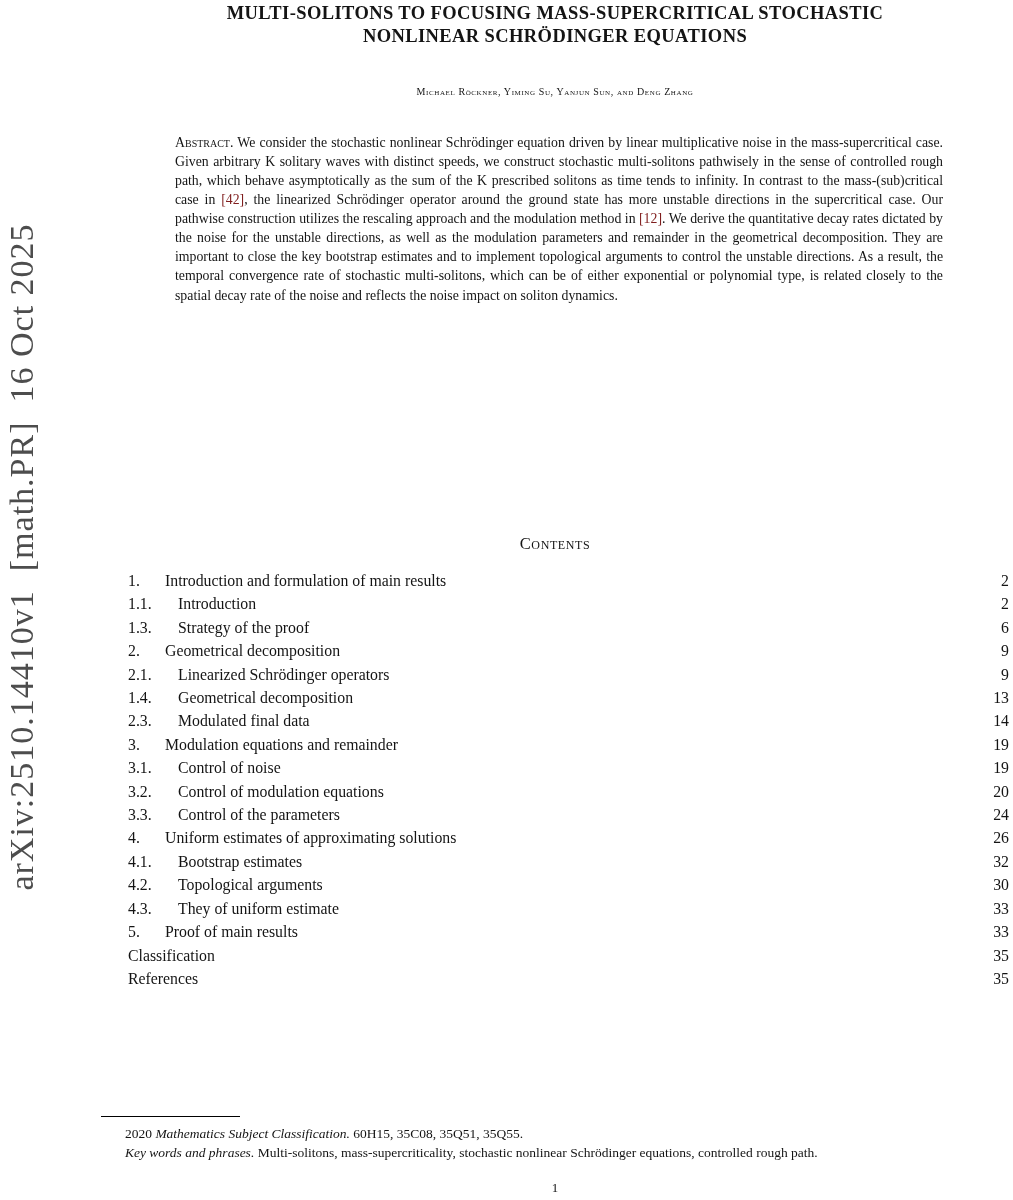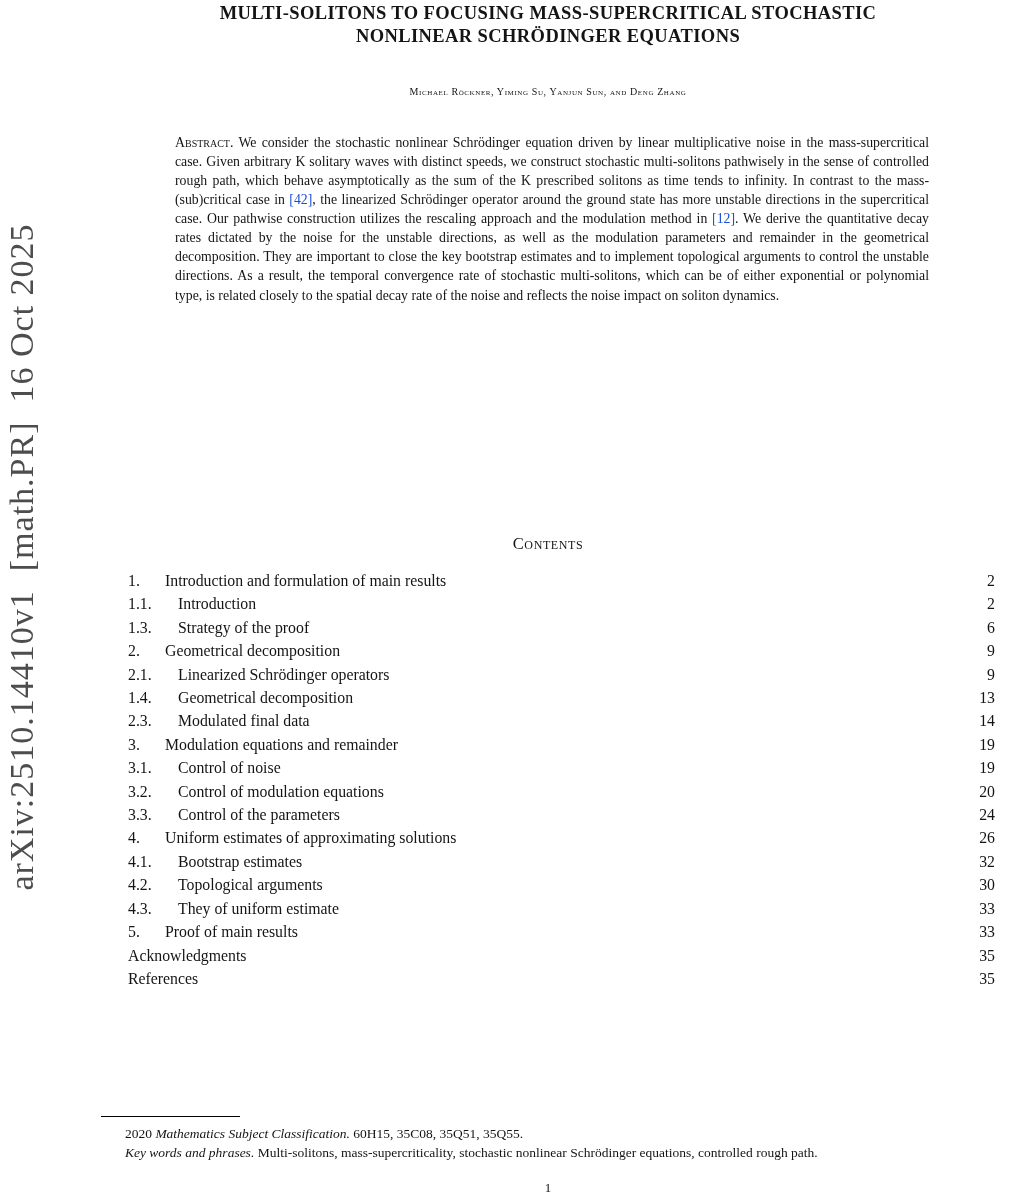--- a/index.html
+++ b/index.html
@@ -22,21 +22,21 @@
     transform: translate(-50%, -50%) rotate(-90deg);
     white-space: pre;
     font-size: 34px;
     letter-spacing: 1px;
     color: #4d4d4d;
   }
 
   .content {
     position: absolute;
     left: 101px;
-    right: 18px;
+    right: 4px;
     top: 0;
     height: 1200px;
   }
 
   .title {
     margin: 2px 0 0 0;
     text-align: center;
     font-size: 18.5px;
     font-weight: bold;
     letter-spacing: 0.4px;
@@ -52,21 +52,21 @@
     letter-spacing: 0.6px;
   }
 
   .abstract {
     margin: 36px 66px 0 74px;
     text-align: justify;
     font-size: 13.8px;
     line-height: 1.38;
   }
   .abstract-label { font-variant: small-caps; }
-  .cite { color: #1d4ed8; cursor: pointer; }
+  .cite { color: #7f1d1d; cursor: pointer; }
 
   .contents-block {
     position: absolute;
     top: 534px;
     left: 0;
     width: 100%;
   }
   .contents-heading {
     margin: 0 0 15px 0;
     text-align: center;
@@ -228,21 +228,21 @@
   </div>
 
   <div class="toc-row level-0">
     <span class="toc-label">5.</span>
     <span class="toc-title">Proof of main results</span>
     <span class="toc-page">33</span>
   </div>
 
   <div class="toc-row level-0">
     <span class="toc-label"></span>
-    <span class="toc-title">Acknowledgments</span>
+    <span class="toc-title">Classification</span>
     <span class="toc-page">35</span>
   </div>
 
   <div class="toc-row level-0">
     <span class="toc-label"></span>
     <span class="toc-title">References</span>
     <span class="toc-page">35</span>
   </div>
 </div>
     </div>

